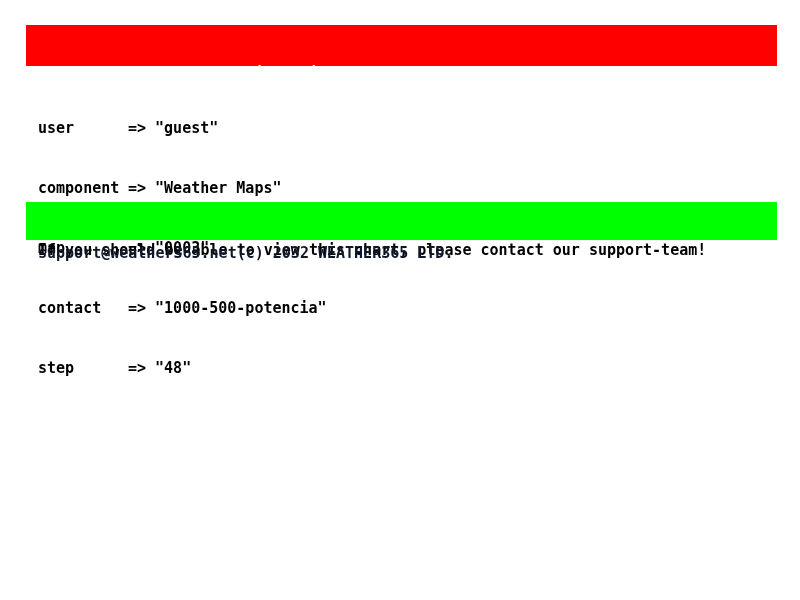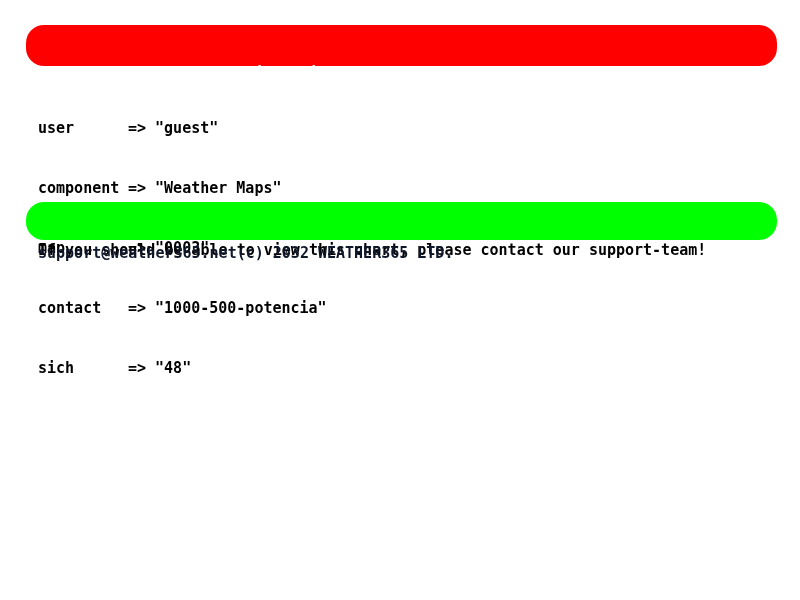--- a/index.html
+++ b/index.html
@@ -17,21 +17,20 @@
     overflow: hidden;
   }
   .banner {
     position: absolute;
     left: 26px;
     width: 751px;
     box-sizing: border-box;
     padding: 1px 0 16px 12px;
     line-height: 19px;
     white-space: pre;
-    border-radius: 18px;
   }
   .banner-error {
     top: 25px;
     height: 41px;
     background: #ff0000;
     color: #ffffff;
   }
   .banner-support {
     top: 202px;
     height: 38px;
@@ -72,21 +71,21 @@
 
 <div class="banner banner-error">
   <div>You are not allowed to view this weather chart!</div>
 </div>
 
 <div class="kv-block">
   <div class="kv-row"><span class="kv-key">user</span><span class="kv-arrow">=&gt;</span><span>"guest"</span></div>
   <div class="kv-row"><span class="kv-key">component</span><span class="kv-arrow">=&gt;</span><span>"Weather Maps"</span></div>
   <div class="kv-row"><span class="kv-key">map</span><span class="kv-arrow">=&gt;</span><span>"0003"</span></div>
   <div class="kv-row"><span class="kv-key">contact</span><span class="kv-arrow">=&gt;</span><span>"1000-500-potencia"</span></div>
-  <div class="kv-row"><span class="kv-key">sich</span><span class="kv-arrow">=&gt;</span><span>"48"</span></div>
+  <div class="kv-row"><span class="kv-key">step</span><span class="kv-arrow">=&gt;</span><span>"48"</span></div>
 </div>
 
 <div class="banner banner-support">
   <div>If you should be able to view this chart, please contact our support-team!</div>
 </div>
 
 <div class="footer">
   <span>support@weather365.net</span>
   <span>(c) 2032 WEATHER365 LTD.</span>
 </div>

